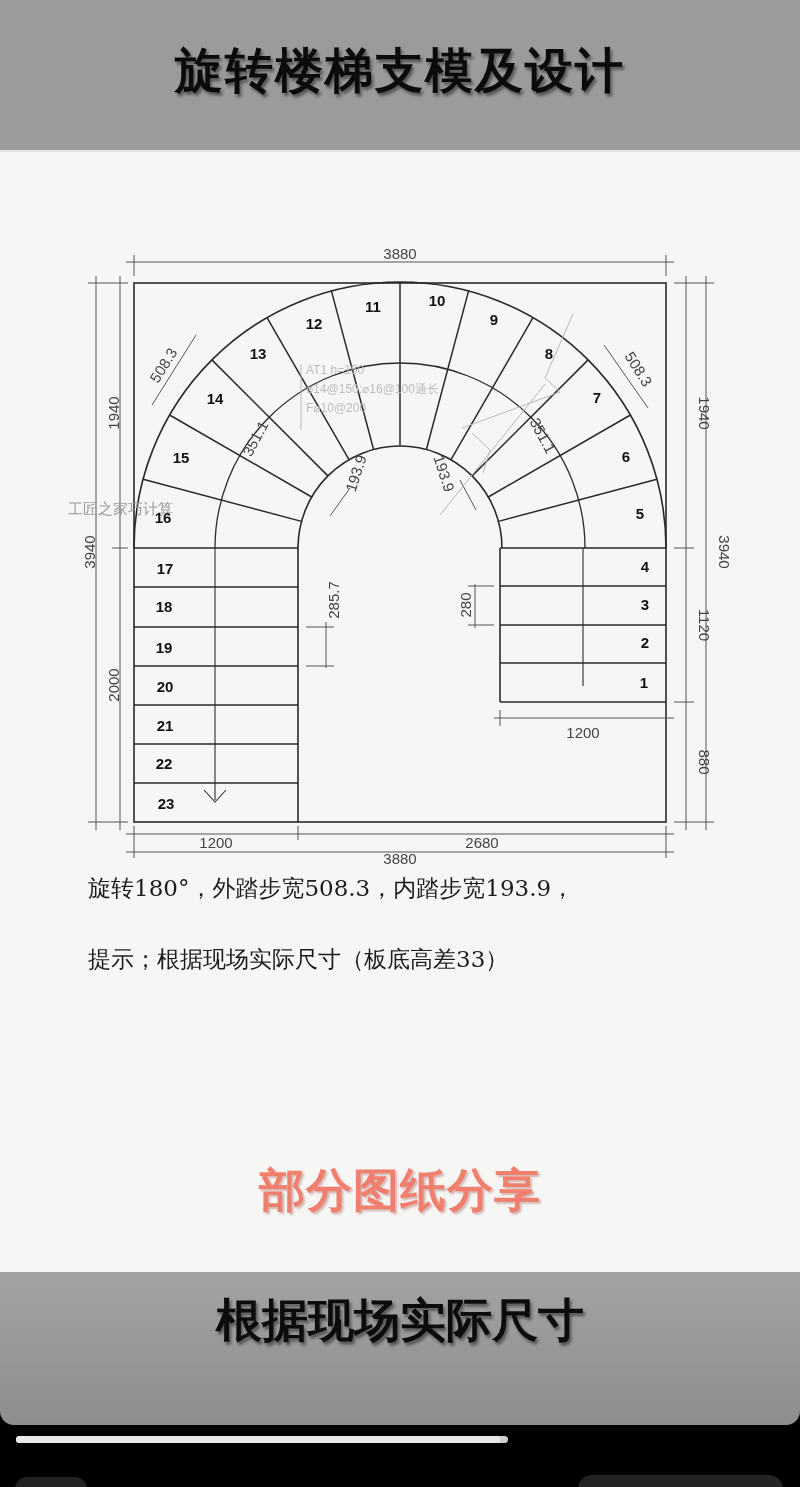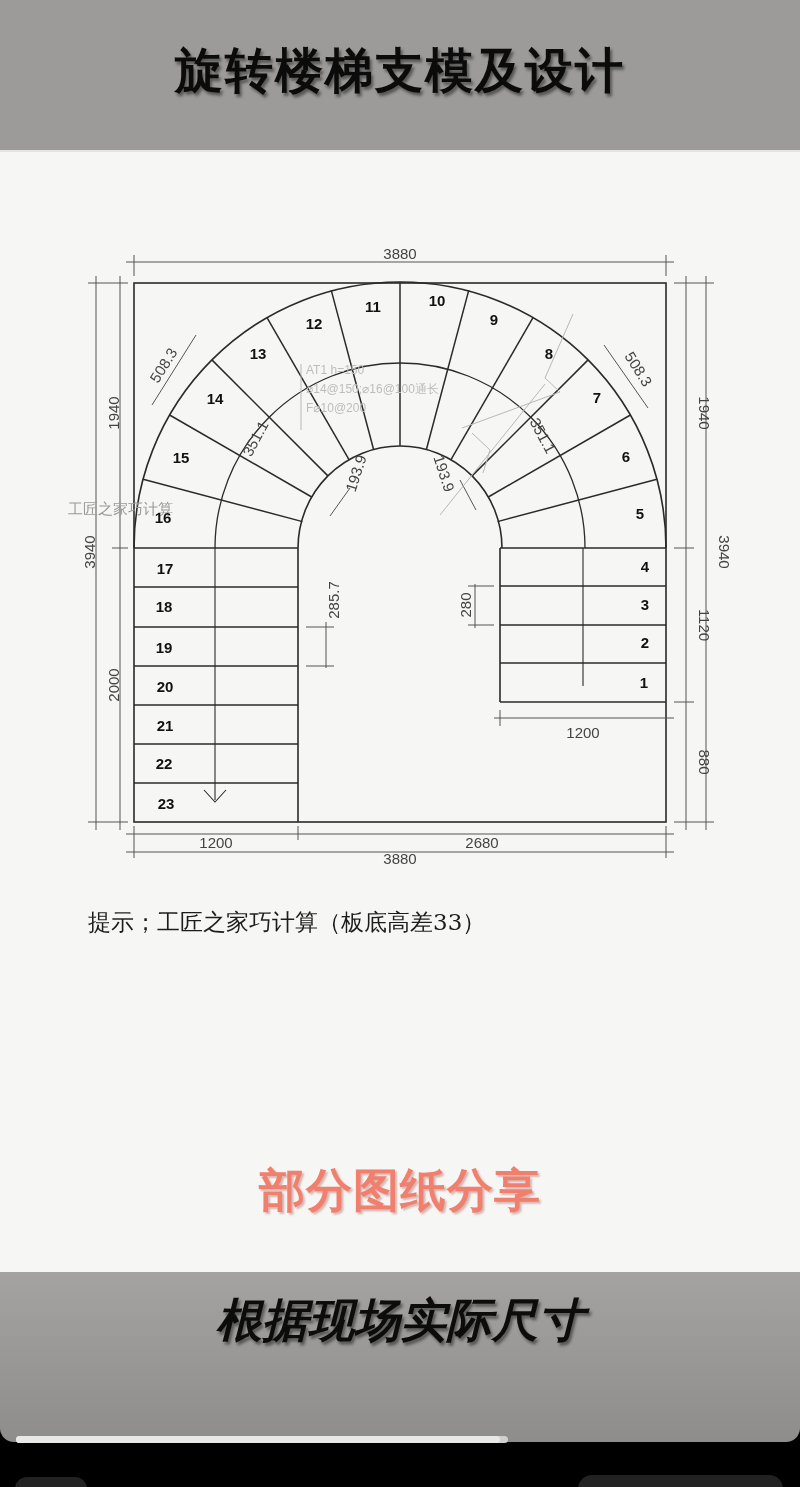--- a/index.html
+++ b/index.html
@@ -32,24 +32,23 @@
     }
     .notes .line { white-space: nowrap; }
     .notes .hint { margin-top: 34px; }
     .share {
       position: absolute; left: 0; top: 1160px; width: 800px; text-align: center;
       font-size: 46px; font-weight: bold; color: #f07f6e;
       text-shadow: 2px 2px 2px rgba(150,70,60,0.35);
       letter-spacing: 1px;
     }
     .bottom-panel {
-      position: absolute; left: 0; top: 1272px; width: 800px; height: 170px;
+      position: absolute; left: 0; top: 1272px; width: 800px; height: 153px;
       background: linear-gradient(#a4a3a1, #8e8d8b);
       border-radius: 0 0 14px 14px;
-      font-style: italic;
     }
     .bottom-panel .caption {
       position: absolute; left: 0; width: 800px; text-align: center;
       font-size: 46px; font-weight: bold; color: #0c0c0c;
       text-shadow: 2px 3px 3px rgba(0,0,0,0.45);
     }
     .bottom-panel .cap1 { top: 18px; }
     .bottom-panel .cap2 { top: 88px; }
     .progress {
       position: absolute; left: 16px; top: 1436px; width: 490px; height: 7px;
@@ -226,21 +225,22 @@
     <text x="164" y="612">18</text>
     <text x="164" y="653">19</text>
     <text x="165" y="692">20</text>
     <text x="165" y="731">21</text>
     <text x="164" y="769">22</text>
     <text x="166" y="809">23</text>
   </g>
 </svg>
 
 <div class="notes">
-  <div class="line hint">提示；工匠之家巧计算（板底高差33）</div>
+  <div class="line">旋转180°，外踏步宽508.3，内踏步宽193.9，</div>
+  <div class="line hint">提示；根据现场实际尺寸（板底高差33）</div>
 </div>
 
 <div class="share">部分图纸分享</div>
 
 <div class="bottom-panel">
   <div class="caption cap1">根据现场实际尺寸</div>
 </div>
 
 <div class="progress" style="left:16px;width:492px;background:#cfcfcd;"></div>
 <div class="progress-fill" style="width:484px;"></div>

